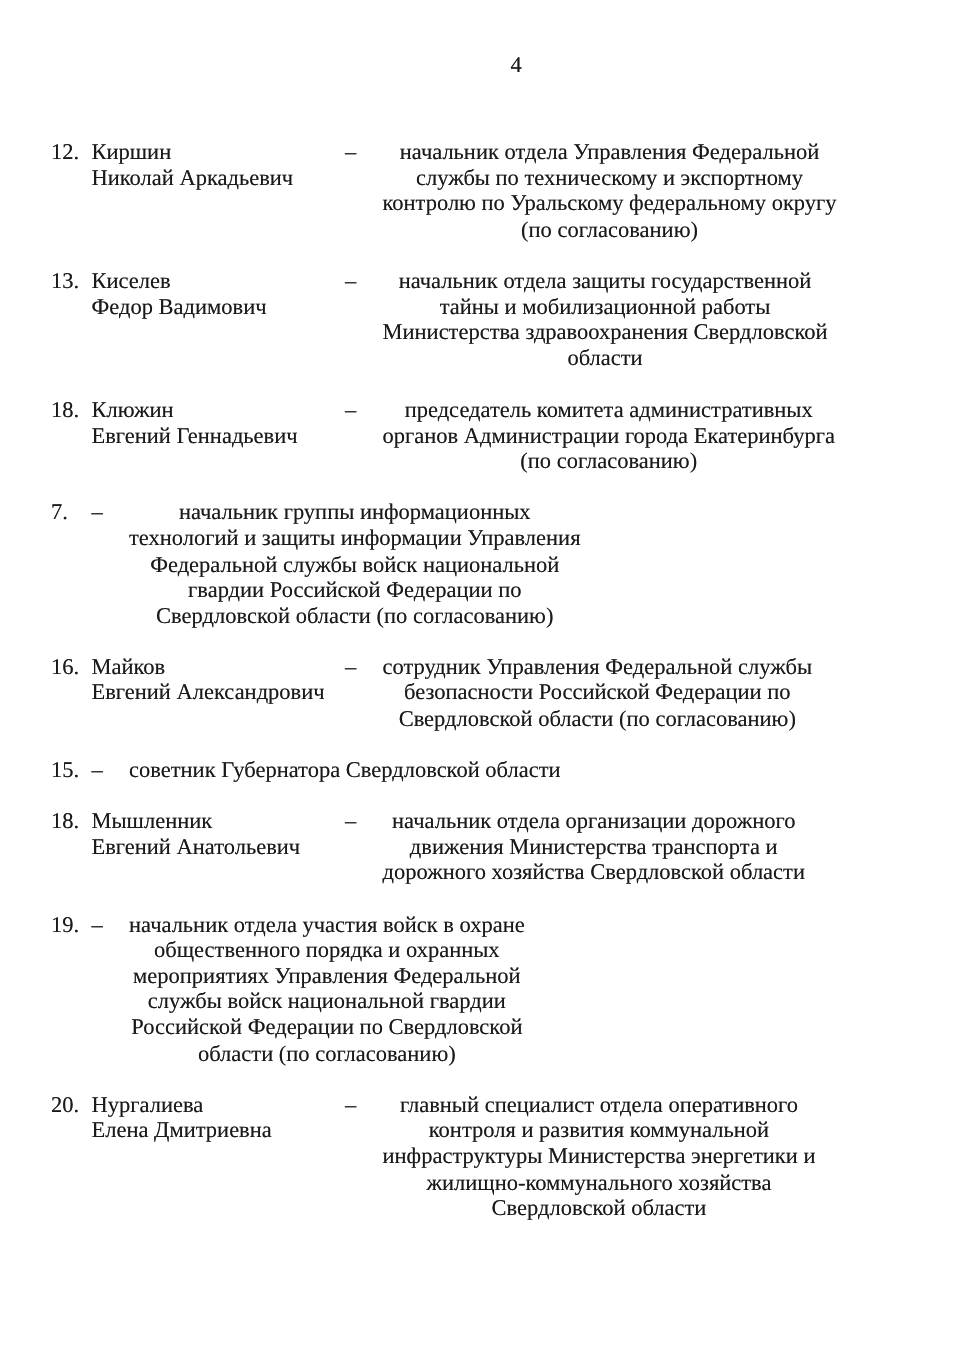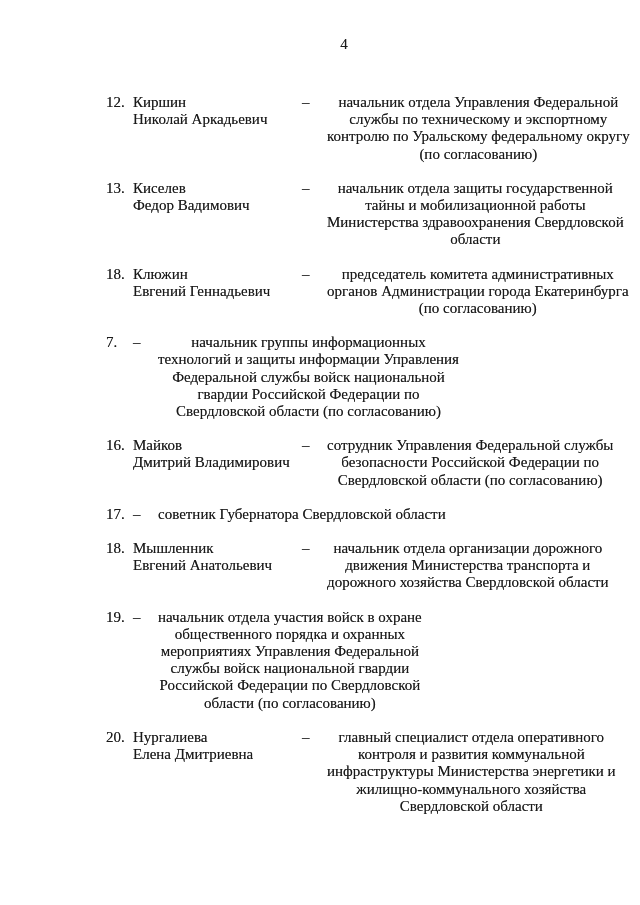--- a/index.html
+++ b/index.html
@@ -32,21 +32,21 @@
   }
   .member-list {
     position: absolute;
     top: 94px;
     left: 0;
     right: 0;
   }
   .row {
     display: flex;
     align-items: flex-start;
-    padding-left: 106px;
+    padding-left: 34px;
     margin-bottom: 17px;
     font-size: 15px;
     line-height: 17.2px;
   }
   .col-num  { flex: 0 0 27px; }
   .col-name { flex: 0 0 169px; white-space: pre; }
   .col-dash { flex: 0 0 25px; }
   .col-pos  { flex: 0 0 auto; white-space: pre; text-align: center; }
 </style>
 </head>
@@ -96,29 +96,29 @@
       <div class="col-pos">начальник группы информационных
 технологий и защиты информации Управления
 Федеральной службы войск национальной
 гвардии Российской Федерации по
 Свердловской области (по согласованию)</div>
     </div>
 
     <div class="row">
       <div class="col-num">16.</div>
       <div class="col-name">Майков
-Дмитрий Владимирович</div>
+Евгений Александрович</div>
       <div class="col-dash">–</div>
       <div class="col-pos">сотрудник Управления Федеральной службы
 безопасности Российской Федерации по
 Свердловской области (по согласованию)</div>
     </div>
 
     <div class="row">
-      <div class="col-num">17.</div>
+      <div class="col-num">15.</div>
       <div class="col-dash">–</div>
       <div class="col-pos">советник Губернатора Свердловской области</div>
     </div>
 
     <div class="row">
       <div class="col-num">18.</div>
       <div class="col-name">Мышленник
 Евгений Анатольевич</div>
       <div class="col-dash">–</div>
       <div class="col-pos">начальник отдела организации дорожного

